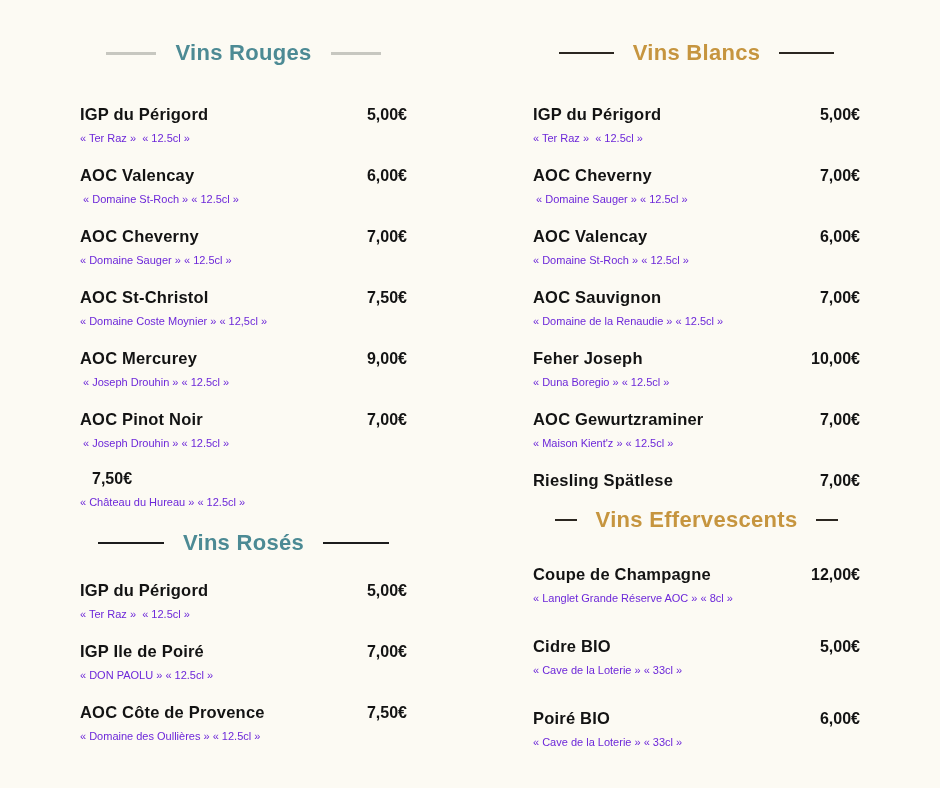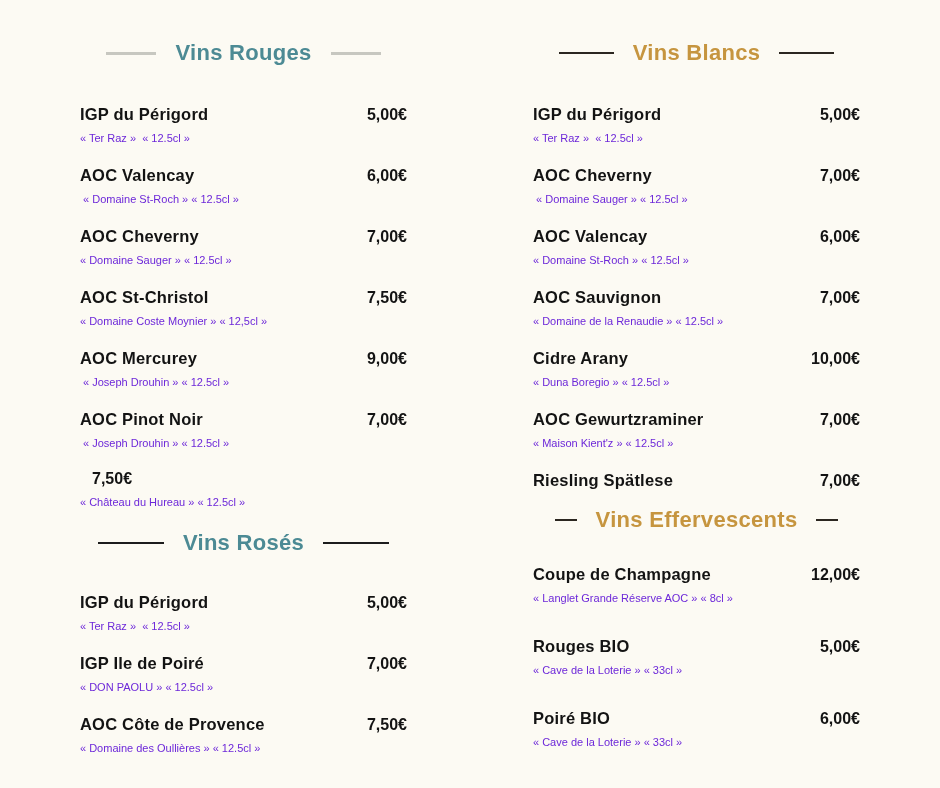--- a/index.html
+++ b/index.html
@@ -56,21 +56,21 @@
     white-space: nowrap;
   }
   .item-details {
     font-size: 11px;
     line-height: 20px;
     margin-top: 4px;
     color: #6d28d9;
     white-space: pre-wrap;
   }
   .sec-roses  { margin-top: 18px; }
-  .sec-roses .sec-title  { margin-bottom: 36px; }
+  .sec-roses .sec-title  { margin-bottom: 24px; }
   .sec-efferv { margin-top: 6px; }
   .sec-efferv .sec-title { margin-bottom: 31px; }
   .sec-efferv .item { margin-bottom: 28px; }
 </style>
 </head>
 <body>
 
 <div class="menu">
 
   <div class="col">
@@ -197,21 +197,21 @@
         </div>
         <div class="item">
           <div class="item-top">
             <span class="item-name">AOC Sauvignon</span>
             <span class="item-price">7,00€</span>
           </div>
           <div class="item-details">« Domaine de la Renaudie » « 12.5cl »</div>
         </div>
         <div class="item">
           <div class="item-top">
-            <span class="item-name">Cidre Arany</span>
+            <span class="item-name">Feher Joseph</span>
             <span class="item-price">10,00€</span>
           </div>
           <div class="item-details">« Duna Boregio » « 12.5cl »</div>
         </div>
         <div class="item">
           <div class="item-top">
             <span class="item-name">AOC Gewurtzraminer</span>
             <span class="item-price">7,00€</span>
           </div>
           <div class="item-details">« Maison Kient'z » « 12.5cl »</div>
@@ -234,21 +234,21 @@
       <div class="items">
         <div class="item">
           <div class="item-top">
             <span class="item-name">Coupe de Champagne</span>
             <span class="item-price">12,00€</span>
           </div>
           <div class="item-details">« Langlet Grande Réserve AOC » « 8cl »</div>
         </div>
         <div class="item">
           <div class="item-top">
-            <span class="item-name">Rouges BIO</span>
+            <span class="item-name">Cidre BIO</span>
             <span class="item-price">5,00€</span>
           </div>
           <div class="item-details">« Cave de la Loterie » « 33cl »</div>
         </div>
         <div class="item">
           <div class="item-top">
             <span class="item-name">Poiré BIO</span>
             <span class="item-price">6,00€</span>
           </div>
           <div class="item-details">« Cave de la Loterie » « 33cl »</div>

